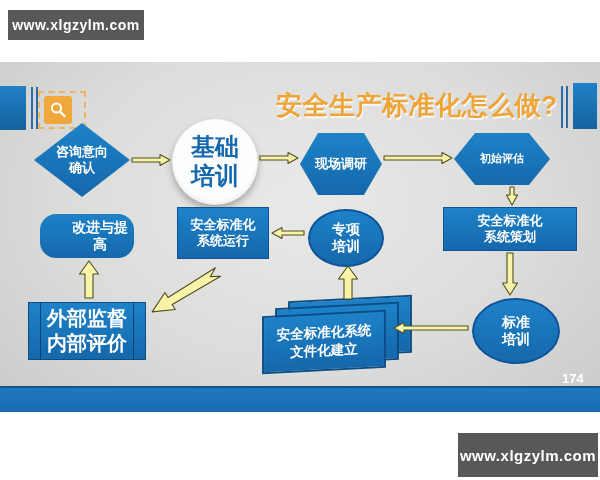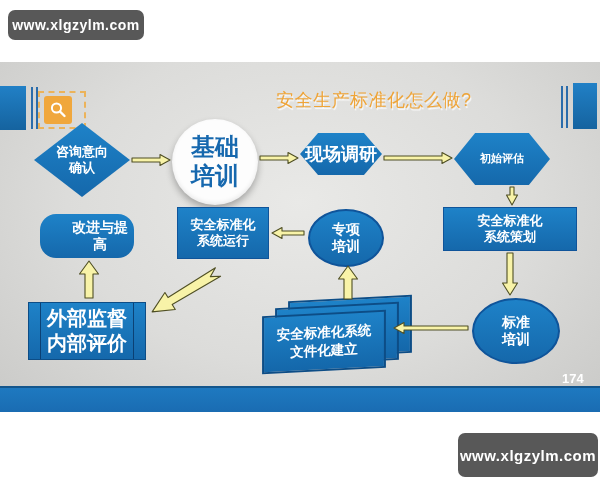--- a/index.html
+++ b/index.html
@@ -1,52 +1,52 @@
 <!DOCTYPE html>
 <html><head>
 <meta charset="utf-8">
 <style>
   * { margin:0; padding:0; box-sizing:border-box; }
   body { font-family:"Liberation Sans","DejaVu Sans",sans-serif; background:#fff; }
   #page { position:relative; width:600px; height:480px; background:#ffffff; overflow:hidden; }
 
   .wm-box { position:absolute; background:#585858; color:#fff; display:flex; align-items:center; justify-content:center;
-            font-weight:bold; letter-spacing:.5px;border-radius:7px; }
+            font-weight:bold; letter-spacing:.5px; }
   #wm-top { left:8px; top:10px; width:136px; height:30px; font-size:14px; }
   #wm-bottom { left:458px; top:433px; width:140px; height:44px; font-size:15px; }
 
   #slide { position:absolute; left:0; top:62px; width:600px; height:350px;
            background:radial-gradient(ellipse at 50% 40%, #e9e9e7 0%, #dcdcda 55%, #c9c9c7 100%); }
 
   
   .blue-bar { position:absolute; background:linear-gradient(180deg,#2180c6,#15639f); }
   #bar-left  { left:0; top:24px; width:26px; height:44px; }
   #bar-right { left:573px; top:21px; width:24px; height:46px; }
   .dbl-lines { position:absolute; width:7px; height:42px; border-left:2px solid #2a6cab; border-right:2px solid #2a6cab; }
   #lines-left { left:31px; top:25px; }
   #lines-right { left:561px; top:24px; }
 
   #badge { position:absolute; left:38px; top:29px; display:flex; align-items:center; gap:7px;
            border:2px dashed #ecb35a; padding:3px 12px 3px 4px; }
   #badge-icon { width:28px; height:28px; background:#f0a73c; border-radius:3px; display:flex; align-items:center; justify-content:center; }
   #badge-label { color:#f0a73c; font-size:19px; font-weight:bold; text-shadow:1px 1px 0 rgba(255,255,255,.9); }
 
-  #slide-title { position:absolute; left:276px; top:26px; width:294px; color:#efa437; font-size:18px; font-weight:normal;
+  #slide-title { position:absolute; left:276px; top:26px; width:294px; color:#efa437; font-size:26px; font-weight:bold;
                  letter-spacing:.5px; text-shadow:1px 2px 1px rgba(255,255,255,.85); white-space:nowrap; }
 
   
   .node { position:absolute; display:flex; flex-direction:column; align-items:center; justify-content:center;
           color:#fff; font-weight:bold; text-align:center; line-height:1.25; }
   .blue-fill { background:linear-gradient(180deg,#1e82c8 0%,#1568ab 100%); }
 
   #n-consult { left:34px; top:61px; width:96px; height:74px; font-size:13px;
                clip-path:polygon(50% 0,100% 50%,50% 100%,0 50%); }
   #n-basic { left:172px; top:57px; width:86px; height:86px; border-radius:50%; background:#fdfdfd;
              color:#1668ae; font-size:24px; line-height:1.2; box-shadow:0 4px 7px rgba(0,0,0,.28), inset 0 -2px 4px rgba(0,0,0,.08); }
-  #n-site { left:300px; top:71px; width:82px; height:42px; font-size:18px;
+  #n-site { left:300px; top:71px; width:82px; height:62px; font-size:13px;
             clip-path:polygon(22% 0,78% 0,100% 50%,78% 100%,22% 100%,0 50%); }
   #n-initial { left:454px; top:71px; width:96px; height:52px; font-size:11px;
                clip-path:polygon(22% 0,78% 0,100% 50%,78% 100%,22% 100%,0 50%); }
   #n-improve { left:40px; top:152px; width:94px; height:44px; font-size:14px; border-radius:16px;padding-left:26px; }
   #n-run { left:177px; top:145px; width:92px; height:52px; font-size:13px; border:1.5px solid #0f549a; }
   #n-special { left:308px; top:147px; width:76px; height:58px; font-size:14px; border-radius:50%; border:2px solid #0f549a; }
   #n-plan { left:443px; top:145px; width:134px; height:44px; font-size:13px; border:1.5px solid #0f549a; }
   #n-external { left:28px; top:240px; width:118px; height:58px; font-size:20px; border:1.5px solid #0d4d86; }
   .inner-line { position:absolute; top:0; bottom:0; width:0; border-left:1.5px solid rgba(9,56,104,.85); }
   #n-external .il-l { left:11px; } #n-external .il-r { right:11px; }

